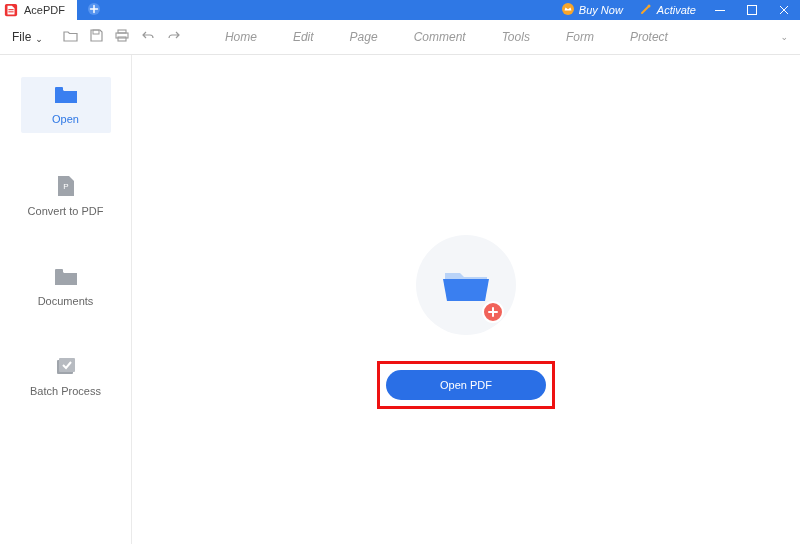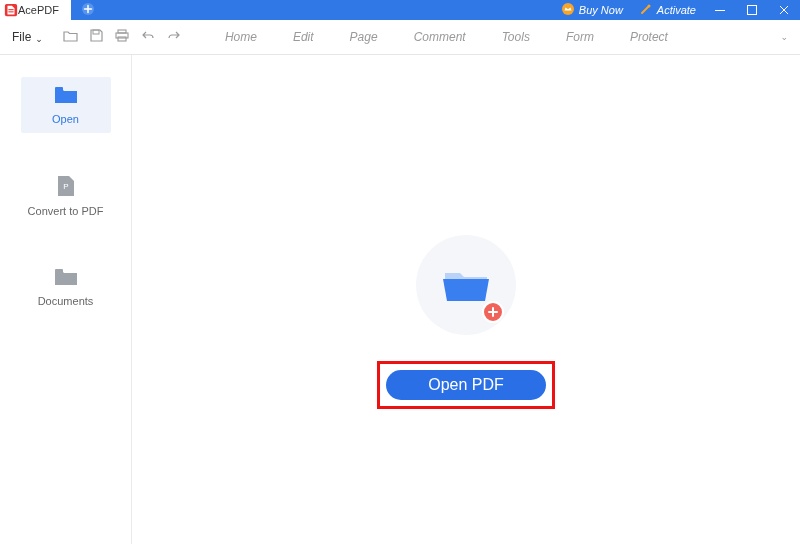--- a/index.html
+++ b/index.html
@@ -1,20 +1,20 @@
 <!DOCTYPE html>
 <html><head>
   <meta charset="utf-8">
   <style>
     * { margin: 0; padding: 0; box-sizing: border-box; }
     body { font-family: "Segoe UI", Arial, sans-serif; background: #fff; width: 800px; height: 544px; overflow: hidden; }
 
     
     .title-bar { height: 20px; background: #2f78e5; display: flex; align-items: center; color: #fff; font-size: 11px; }
-    .title-tab { height: 20px; background: #fff; color: #333; display: flex; align-items: center; padding: 0 12px 0 4px; }
+    .title-tab { height: 20px; background: #fff; color: #333; display: flex; align-items: center; padding: 0 12px 0 4px; gap: 6px; }
     .logo-icon { width: 14px; height: 14px; }
     .title-right { margin-left: auto; display: flex; align-items: center; gap: 8px; padding-right: 4px; font-style: italic; }
     .title-right-item { display: flex; align-items: center; gap: 4px; cursor: pointer; padding: 0 4px; }
     .newtab-btn { margin-left: 10px; cursor: pointer; }
     .winctrl { cursor: pointer; padding: 0 6px; display: flex; align-items: center; }
 
     
     .toolbar { height: 35px; background: #fff; display: flex; align-items: center; border-bottom: 1px solid #e6e6e6; font-size: 12px; color: #9a9a9a; }
     .file-menu { color: #333; padding: 0 6px 0 12px; display: flex; align-items: flex-end; gap: 4px; cursor: pointer; }
     .file-menu .chev { font-size: 9px; }
@@ -33,21 +33,21 @@
     .side-icon { color: #9fa4ab; }
 
     .main { flex: 1; position: relative; }
 
     .center-area { position: absolute; left: 50%; top: 180px; transform: translateX(-50%); display: flex; flex-direction: column; align-items: center; }
     .circle-bg { width: 100px; height: 100px; border-radius: 50%; background: #f4f6f9; display: flex; align-items: center; justify-content: center; position: relative; }
     .folder-svg { width: 50px; height: 40px; }
     .plus-badge { position: absolute; right: 12px; bottom: 12px; width: 22px; height: 22px; background: #f1635a; border-radius: 50%; display: flex; align-items: center; justify-content: center; border: 2px solid #fff; }
     .plus-badge svg { width: 12px; height: 12px; }
 
-    .open-btn { margin-top: 28px; width: 160px; height: 30px; border-radius: 15px; background: #2a6fe6; color: #fff; border: none; font-size: 16px; cursor: pointer; }
+    .open-btn { margin-top: 28px; width: 160px; height: 30px; border-radius: 15px; background: #2a6fe6; color: #fff; border: none; font-size: 11px; cursor: pointer; }
     .highlight-box { margin-top: 26px; padding: 6px; border: 3px solid #e11; }
   </style>
 </head>
 <body>
 
 <div class="title-bar">
   <div class="title-tab">
     <span class="logo-icon">
       <svg viewBox="0 0 16 16">
           <rect x="1" y="1" width="14" height="14" rx="2" fill="#e33"></rect>
@@ -175,20 +175,30 @@
     <div class="side-item">
       <span class="side-icon">
         <svg width="24" height="20" viewBox="0 0 24 20">
             <path d="M1 4h7l2 2h13v12H1z" fill="#9fa4ab"></path>
             <rect x="1" y="2" width="8" height="4" rx="1" fill="#9fa4ab"></rect>
           </svg>
       </span>
       <span>Documents</span>
     </div>
 
+    <div class="side-item">
+      <span class="side-icon">
+        <svg width="20" height="20" viewBox="0 0 20 20">
+            <rect x="1" y="3" width="16" height="14" rx="1" fill="#9fa4ab"></rect>
+            <rect x="3" y="1" width="16" height="14" rx="1" fill="#b7bbc1"></rect>
+            <path d="M7 8l3 3 5-6" fill="none" stroke="#fff" stroke-width="2"></path>
+          </svg>
+      </span>
+      <span>Batch Process</span>
+    </div>
 
   </div>
 
   <div class="main">
     <div class="center-area">
       <div class="circle-bg">
         <svg class="folder-svg" viewBox="0 0 50 40">
           <path d="M4 8h15l4 4h23v4H4z" fill="#b9d3f8"></path>
           <path d="M2 14h46l-4 22H6z" fill="#3a7ff0"></path>
         </svg>

